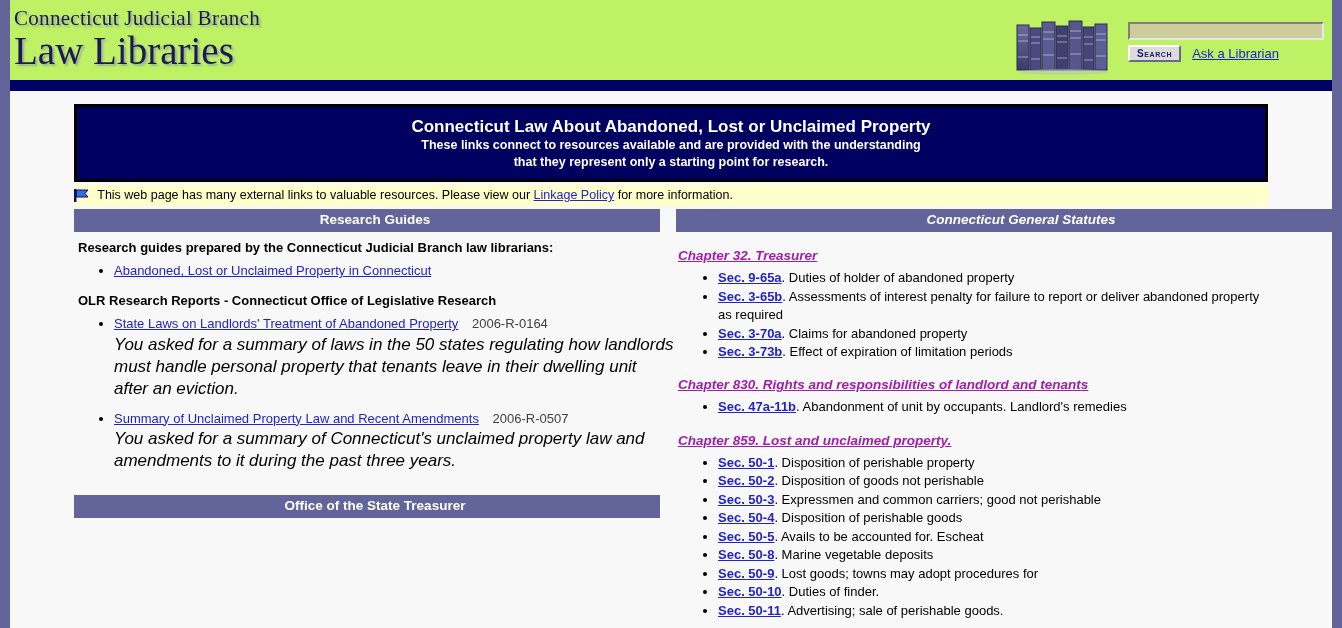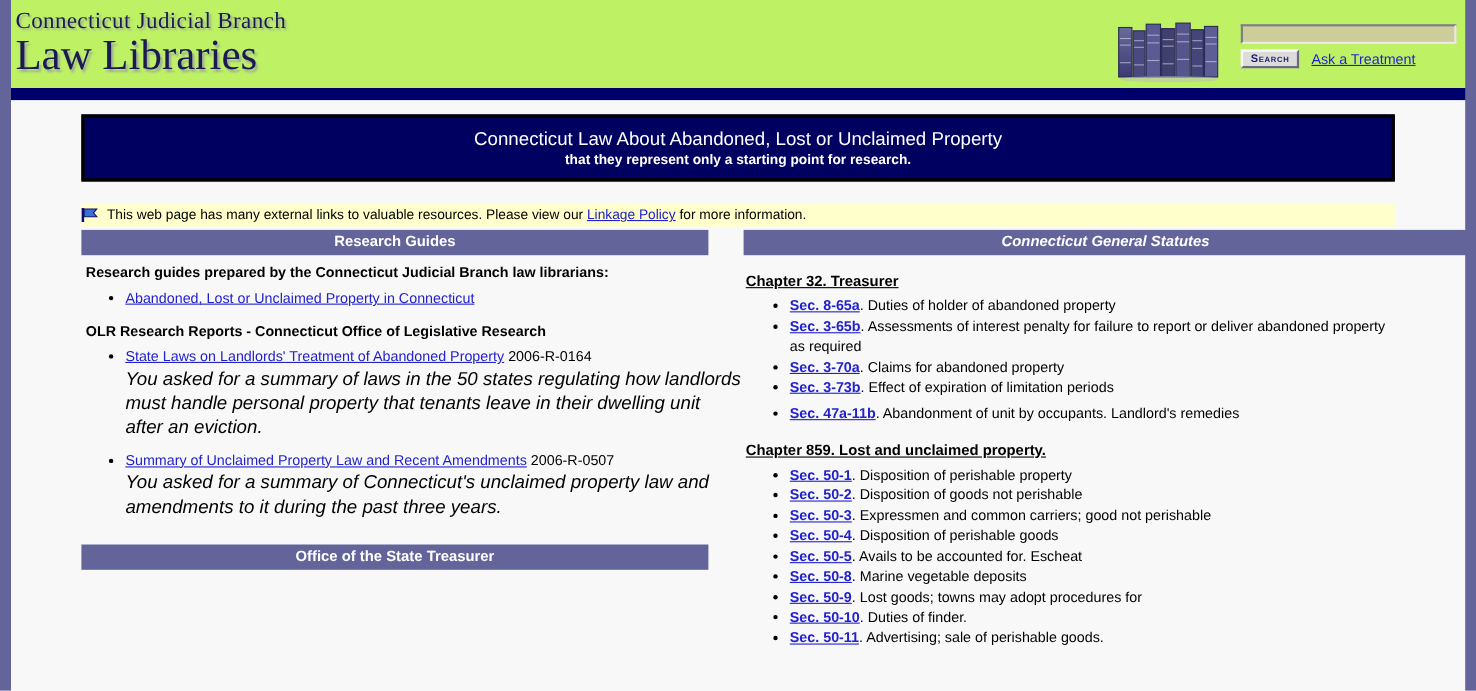--- a/index.html
+++ b/index.html
@@ -136,21 +136,21 @@
     width: 1194px;
     box-sizing: border-box;
     background: #000060;
     border: 3px solid #000000;
     color: #ffffff;
     text-align: center;
     padding: 9px 6px 8px 6px;
   }
   .title-banner .t-main {
     font-size: 17px;
-    font-weight: normal;
+    font-weight: bold;
     line-height: 1.25;
     display: block;
   }
   .title-banner .t-sub {
     font-size: 12.5px;
     font-weight: bold;
     line-height: 1.35;
     display: block;
   }
 
@@ -190,21 +190,21 @@
   }
   .col-left  { width: 600px; margin-left: 74px; }
   .col-right { width: 596px; margin-left: 2px; }
 
   .section-header {
     background: #636499;
     color: #ffffff;
     font-size: 13.5px;
     font-weight: bold;
     text-align: center;
-    padding: 3px 0 4px 0;
+    padding: 3px 0 4px 16px;
     line-height: 1.2;
   }
   .col-left .section-header  { width: 570px; }
   .col-right .section-header { width: 658px; font-style: italic; }
 
   .lead-text {
     font-size: 13px;
     font-weight: bold;
     color: #000;
     margin: 8px 0 0 4px;
@@ -231,21 +231,22 @@
   }
   .desc-italic {
     display: block;
     font-style: italic;
     font-size: 17px;
     color: #000;
     line-height: 1.3;
     margin-top: 1px;
   }
   .report-no {
-    color: #000000;
+    color: #404040;
+    margin-left: 10px;
   }
 
   
   ul.treasurer-list {
     margin: 14px 0 0 0;
     padding-left: 40px;
     list-style-type: disc;
   }
   ul.treasurer-list li {
     margin-bottom: 22px;
@@ -261,24 +262,25 @@
   
   .statutes-lead {
     font-size: 13px;
     font-weight: bold;
     margin: 8px 0 0 2px;
   }
   .chapter-link {
     display: block;
     font-size: 13.5px;
     font-weight: bold;
-    color: #000000;
+    color: #a21caf;
     text-decoration: underline;
     margin: 16px 0 0 2px;
     cursor: pointer;
+    font-style: italic;
   }
   ul.sec-list {
     margin: 6px 0 0 0;
     padding-left: 42px;
     list-style-type: disc;
   }
   ul.sec-list li {
     font-size: 13px;
     line-height: 1.42;
     color: #000;
@@ -340,31 +342,32 @@
         <line x1="82" y1="21" x2="92" y2="21"></line>
       <line x1="82" y1="37" x2="92" y2="37"></line>
     </g>
     <ellipse cx="49" cy="53" rx="45" ry="3" fill="#b9b9cc" opacity="0.5"></ellipse>
   </svg>
 
   <div class="search-area">
     <input class="search-input" type="text" placeholder="" style="">
     <div class="search-row">
       <button class="search-button">Search</button>
-      <a class="ask-librarian">Ask a Treatment</a>
+      <a class="ask-librarian">Ask a Librarian</a>
     </div>
   </div>
 </div>
 
 <div class="navy-rule"></div>
 
 <div class="content">
 
   <div class="title-banner">
     <span class="t-main">Connecticut Law About Abandoned, Lost or Unclaimed Property</span>
+    <span class="t-sub">These links connect to resources available and are provided with the understanding</span>
     <span class="t-sub">that they represent only a starting point for research.</span>
   </div>
 
   <div class="notice-bar">
     <svg class="flag-icon" width="15" height="13" viewBox="0 0 15 13">
       <rect x="0" y="0" width="2.5" height="13" fill="#10106a"></rect>
       <path d="M2.5 1 H14 L11 4.5 L14 8 H2.5 Z" fill="#3a6fd8" stroke="#10106a" stroke-width="1"></path>
     </svg>
     <span>This web page has many external links to valuable resources. Please view our </span><a>Linkage Policy</a><span> for more information.</span>
   </div>
@@ -403,33 +406,34 @@
     </div>
 
     <div class="col-right">
 
       <div class="section-header">Connecticut General Statutes</div>
 
 
       <a class="chapter-link">Chapter 32. Treasurer</a>
       <ul class="sec-list">
         <li>
-          <a>Sec. 8-65a</a><span>. Duties of holder of abandoned property</span>
+          <a>Sec. 9-65a</a><span>. Duties of holder of abandoned property</span>
         </li>
         <li>
           <a>Sec. 3-65b</a><span>. Assessments of interest penalty for failure to report or deliver abandoned property as required</span>
         </li>
         <li>
           <a>Sec. 3-70a</a><span>. Claims for abandoned property</span>
         </li>
         <li>
           <a>Sec. 3-73b</a><span>. Effect of expiration of limitation periods</span>
         </li>
       </ul>
 
+      <a class="chapter-link">Chapter 830. Rights and responsibilities of landlord and tenants</a>
       <ul class="sec-list">
         <li>
           <a>Sec. 47a-11b</a><span>. Abandonment of unit by occupants. Landlord's remedies</span>
         </li>
       </ul>
 
       <a class="chapter-link">Chapter 859. Lost and unclaimed property.</a>
       <ul class="sec-list">
         <li>
           <a>Sec. 50-1</a><span>. Disposition of perishable property</span>

